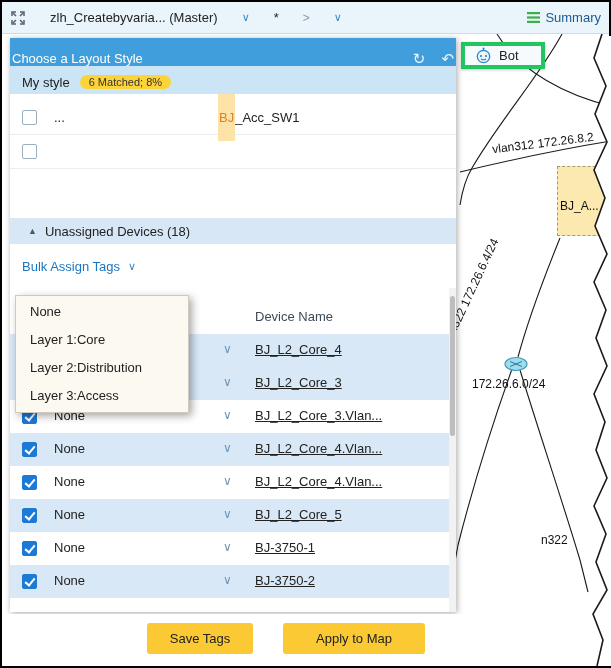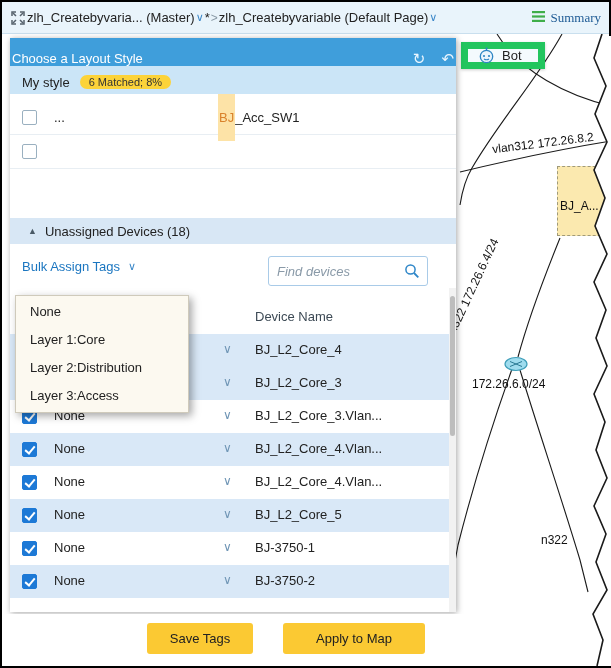--- a/index.html
+++ b/index.html
@@ -6,27 +6,27 @@
   .stage{position:relative;width:611px;height:668px;background:#fff;overflow:hidden;
          font-family:"Liberation Sans",sans-serif;font-size:13px;color:#222;}
   
   .b-top{position:absolute;left:0;top:0;width:611px;height:2px;background:#000;z-index:60;}
   .b-left{position:absolute;left:0;top:0;width:2px;height:668px;background:#000;z-index:60;}
   .b-bottom{position:absolute;left:0;bottom:0;width:611px;height:2px;background:#000;z-index:60;}
   .b-right{position:absolute;right:0;top:0;width:2px;height:36px;background:#000;z-index:60;}
 
   
   .topbar{position:absolute;left:2px;top:2px;width:607px;height:32px;background:#e9f4fb;
-          border-bottom:1px solid #c9dfee;display:flex;align-items:center;gap:1px;
+          border-bottom:1px solid #c9dfee;display:flex;align-items:center;gap:24px;
           padding:0 8px;box-sizing:border-box;white-space:nowrap;}
   .expand-ic{display:inline-flex;width:16px;height:16px;}
   .chev{color:#3b87c8;font-size:11px;line-height:1;}
   .sep{color:#8a9aa6;font-size:12px;}
   .star{color:#222;}
-  .summary{margin-left:auto;display:flex;align-items:flex-start;gap:5px;color:#1d5a94;font-family:Liberation Serif, serif;}
+  .summary{margin-left:auto;display:flex;align-items:center;gap:5px;color:#1d5a94;}
   .summary-ic{display:inline-flex;width:13px;height:13px;}
 
   
   .panel{position:absolute;left:10px;top:38px;width:446px;height:574px;background:#fff;
          box-shadow:1px 1px 6px rgba(0,0,0,.35);z-index:10;}
   .panel-header{position:absolute;left:0;top:0;right:0;height:28px;background:#3f9edb;color:#fff;
                 display:flex;align-items:flex-end;padding:0 2px;box-sizing:border-box;}
   .ph-icons{margin-left:auto;display:flex;gap:16px;font-size:15px;color:#eaf6ff;line-height:1;}
   .mystyle{position:absolute;left:0;top:28px;right:0;height:28px;background:#cbe5f7;
            display:flex;align-items:center;gap:10px;padding:16px 12px;box-sizing:border-box;}
@@ -61,21 +61,21 @@
 
   .tbl-header{position:absolute;left:0;top:262px;right:7px;height:34px;border-bottom:1px solid #dfe7ee;}
   .tbl-header .devname{position:absolute;left:245px;top:9px;color:#3d4a55;}
 
   .rows{position:absolute;left:0;top:296px;right:7px;height:278px;overflow:hidden;}
   .trow{position:relative;height:33px;}
   .trow.hl-row{background:#d9e8f7;}
   .trow .cb{position:absolute;left:12px;top:9px;}
   .t-tag{position:absolute;left:44px;top:8px;}
   .t-chev{position:absolute;left:213px;top:8px;color:#6f95b5;font-size:12px;}
-  .t-dev{position:absolute;left:245px;top:8px;}
+  .t-dev{position:absolute;left:245px;top:8px;text-decoration:underline;}
 
   .scrollbar{position:absolute;right:0;top:250px;width:7px;bottom:0;background:#f2f2f2;}
   .thumb{position:absolute;left:1px;width:5px;top:8px;height:140px;background:#bdbdbd;border-radius:3px;}
 
   .dropdown{position:absolute;left:5px;top:257px;width:172px;background:#fcf9f0;
             border:1px solid #cfcabb;box-shadow:3px 3px 8px rgba(0,0,0,.35);z-index:20;padding:2px 0;}
   .dd-item{height:28px;line-height:28px;padding-left:14px;color:#222;cursor:pointer;}
 
   
   .bottombar{position:absolute;left:2px;right:2px;bottom:2px;height:52px;background:#fff;z-index:12;}
@@ -90,21 +90,21 @@
   .lbl-vlan312{left:492px;top:136px;transform:rotate(-7deg);}
   .lbl-bja{left:560px;top:199px;}
   .lbl-diag{left:405px;top:286px;width:130px;text-align:center;transform:rotate(-65deg);}
   .lbl-subnet{left:472px;top:377px;}
   .lbl-n322{left:541px;top:533px;}
   .sel-box{position:absolute;left:557px;top:166px;width:54px;height:70px;z-index:2;
            background:rgba(250,228,155,.8);border:1px dashed #a09a79;box-sizing:border-box;}
   .node{position:absolute;left:503px;top:356px;width:26px;height:16px;z-index:3;}
 
   .bot-btn{position:absolute;left:461px;top:42px;width:84px;height:27px;z-index:5;
-           background:#f4fafd;border:7px solid #22c55e;box-shadow:0 1px 3px rgba(0,0,0,.2);
+           background:#f4fafd;border:4px solid #22c55e;box-shadow:0 1px 3px rgba(0,0,0,.2);
            display:flex;align-items:center;gap:7px;padding:0 10px;box-sizing:border-box;}
   .bot-ic{display:inline-flex;width:17px;height:17px;}
 
   .tear{position:absolute;left:585px;top:34px;z-index:40;}
 </style>
 </head>
 <body>
 
 <div class="stage">
 
@@ -117,21 +117,20 @@
           <path d="M14,10 L14,14 L10,14"></path>
             <path d="M6,14 L2,14 L2,10"></path>
           <path d="M3,3 L6,6 M13,3 L10,6 M13,13 L10,10 M3,13 L6,10"></path>
         </g>
       </svg>
     </span>
     <span>zlh_Createbyvaria... (Master)</span>
     <span class="chev">∨</span>
     <span class="star">*</span>
     <span class="sep">&gt;</span>
-    <span>zlh_Createbyvariable  (Default Page)</span>
     <span class="chev">∨</span>
     <span class="summary">
       <span class="summary-ic">
         <svg viewBox="0 0 13 13" width="13" height="13">
           <rect x="0" y="1" width="13" height="2.2" fill="#3fae49"></rect>
           <rect x="0" y="5.4" width="13" height="2.2" fill="#3fae49"></rect>
           <rect x="0" y="9.8" width="13" height="2.2" fill="#3fae49"></rect>
         </svg>
       </span>
       <span>Summary</span>
@@ -208,29 +207,20 @@
     <div class="unassigned-hdr">
       <span class="tri">▲</span>
       <span>Unassigned Devices (18)</span>
     </div>
 
     <div class="bulk-link">
       <span>Bulk Assign Tags</span>
       <span class="chev">∨</span>
     </div>
 
-    <div class="find-box">
-      <input placeholder="Find devices" style="">
-      <span class="search-ic">
-        <svg viewBox="0 0 16 16" width="16" height="16">
-          <circle cx="6.5" cy="6.5" r="4.6" fill="none" stroke="#2e86c8" stroke-width="1.5"></circle>
-          <line x1="10" y1="10" x2="14.3" y2="14.3" stroke="#2e86c8" stroke-width="1.8"></line>
-        </svg>
-      </span>
-    </div>
 
     <div class="tbl-header">
       <span class="devname">Device Name</span>
     </div>
 
     <div class="rows">
       <div class="trow hl-row">
         <span class="cb checked"></span>
         <span class="t-tag">None</span>
         <span class="t-chev">∨</span>

